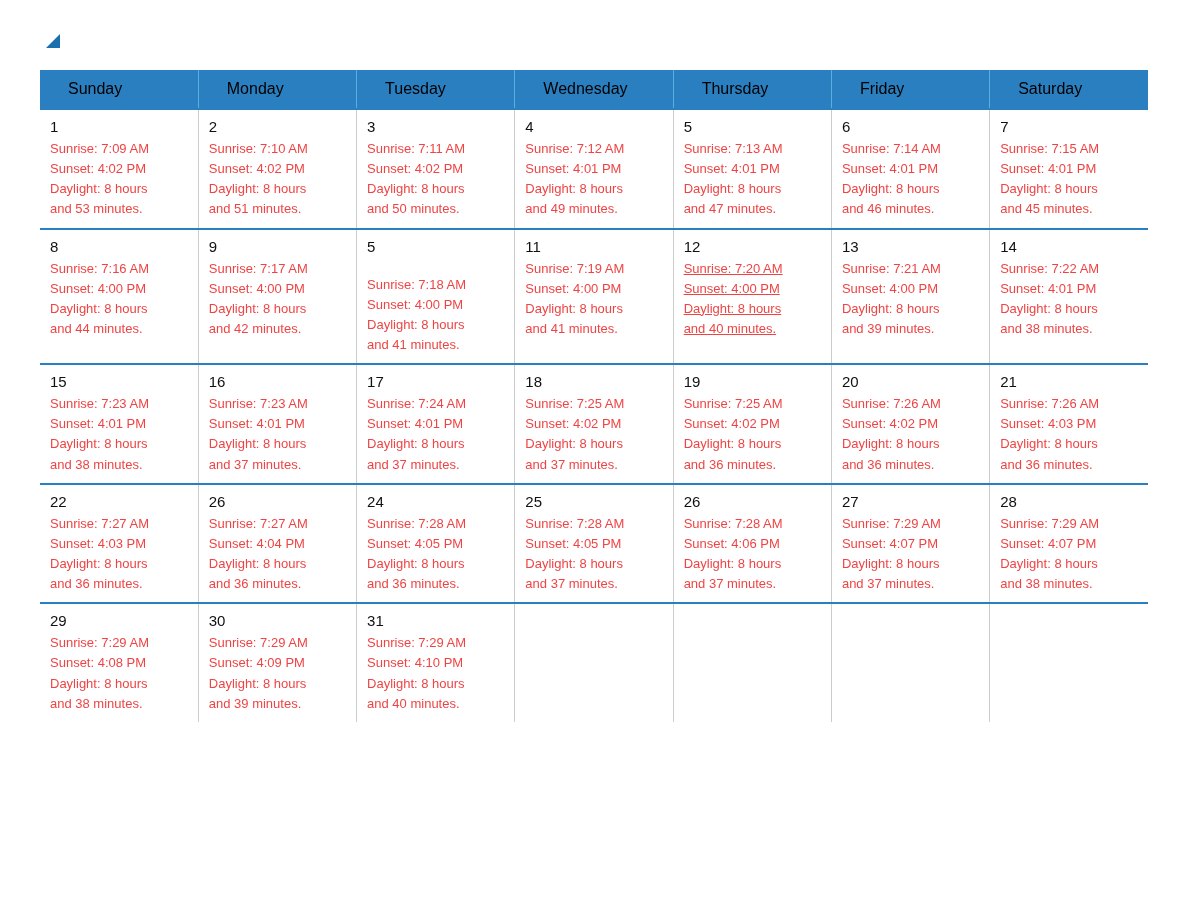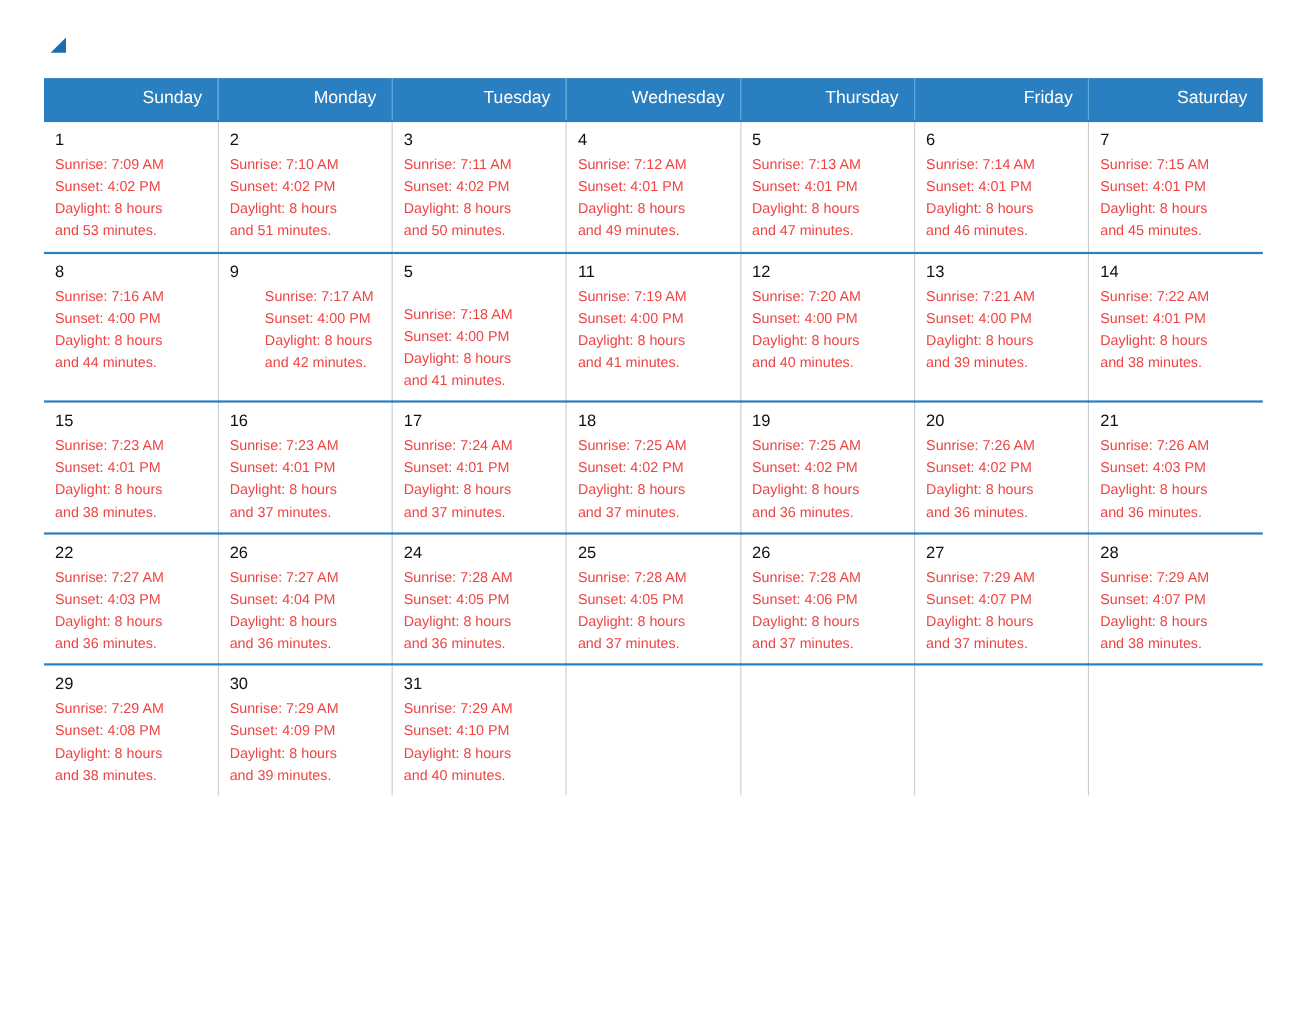--- a/index.html
+++ b/index.html
@@ -45,23 +45,23 @@
       color: #555;
       margin-top: 4px;
     }
     table {
       width: 100%;
       border-collapse: collapse;
       font-size: 13px;
     }
     thead tr th {
       background-color: #2a7fc1;
-      color: #ffffff;
-      padding: 10px 14px;
-      text-align: right;
+      color: #000000;
+      padding: 10px 28px;
+      text-align: left;
       font-size: 16px;
       font-weight: normal;
       border-right: 1px solid #5aaee0;
     }
     thead tr th:last-child {
       border-right: none;
     }
     tbody tr {
       border-top: 2px solid #2a7fc1;
     }
@@ -180,42 +180,42 @@
       <tr>
         <td>
           <span class="day-num">8</span>
           <div class="day-info" style="white-space: pre-line;">Sunrise: 7:16 AM
 Sunset: 4:00 PM
 Daylight: 8 hours
 and 44 minutes.</div>
         </td>
         <td>
           <span class="day-num">9</span>
-          <div class="day-info" style="white-space: pre-line; margin-left: 32px;">Sunrise: 7:17 AM
+          <div class="day-info" style="white-space: pre-line;">Sunrise: 7:17 AM
 Sunset: 4:00 PM
 Daylight: 8 hours
 and 42 minutes.</div>
         </td>
         <td>
           <span class="day-num">5</span>
           <div class="day-info" style="white-space: pre-line; margin-top: 20px;">Sunrise: 7:18 AM
 Sunset: 4:00 PM
 Daylight: 8 hours
 and 41 minutes.</div>
         </td>
         <td>
           <span class="day-num">11</span>
           <div class="day-info" style="white-space: pre-line;">Sunrise: 7:19 AM
 Sunset: 4:00 PM
 Daylight: 8 hours
 and 41 minutes.</div>
         </td>
         <td>
           <span class="day-num">12</span>
-          <div class="day-info" style="white-space: pre-line;">Sunrise: 7:20 AM
+          <div class="day-info" style="white-space: pre-line; text-decoration: underline;">Sunrise: 7:20 AM
 Sunset: 4:00 PM
 Daylight: 8 hours
 and 40 minutes.</div>
         </td>
         <td>
           <span class="day-num">13</span>
           <div class="day-info" style="white-space: pre-line;">Sunrise: 7:21 AM
 Sunset: 4:00 PM
 Daylight: 8 hours
 and 39 minutes.</div>

